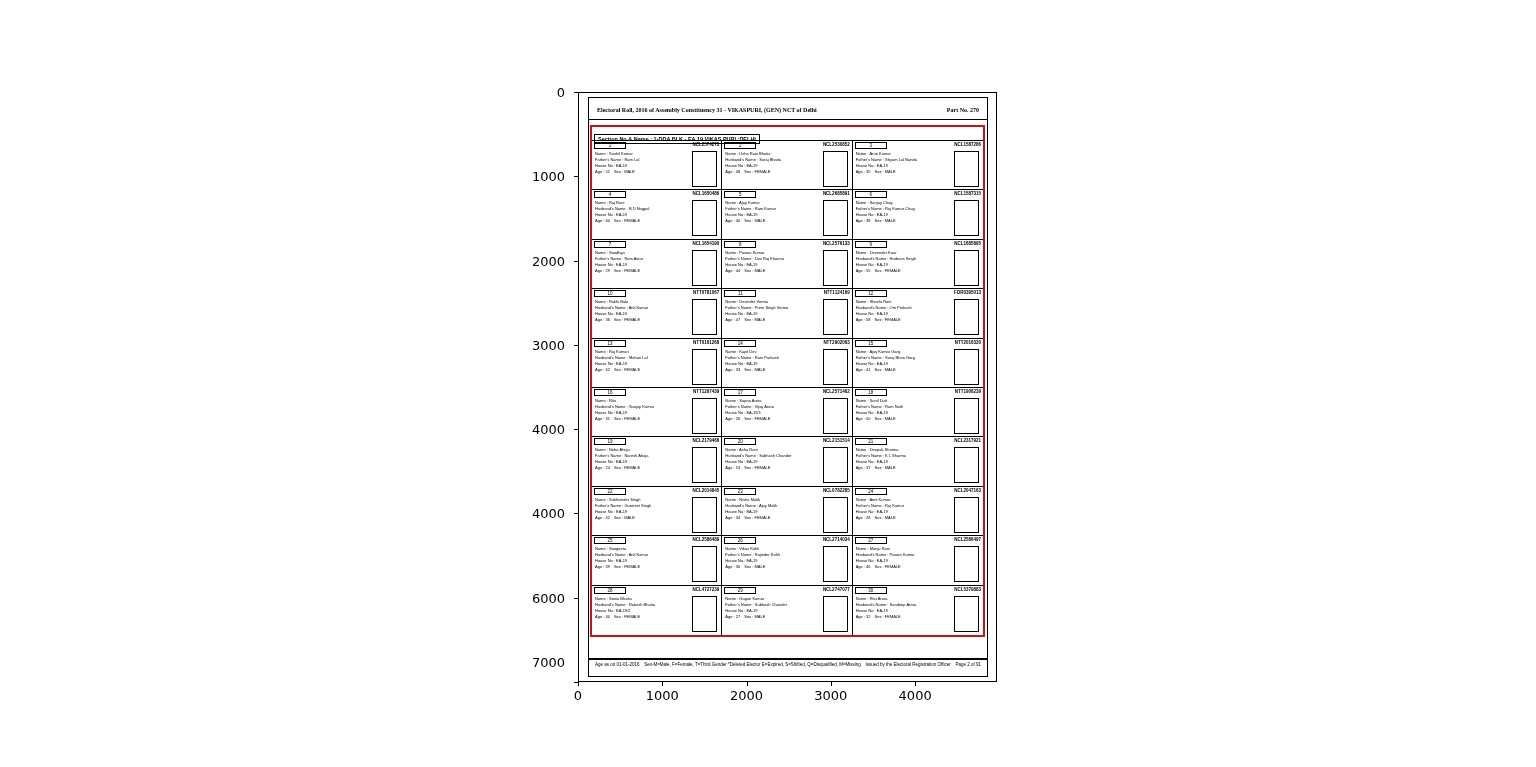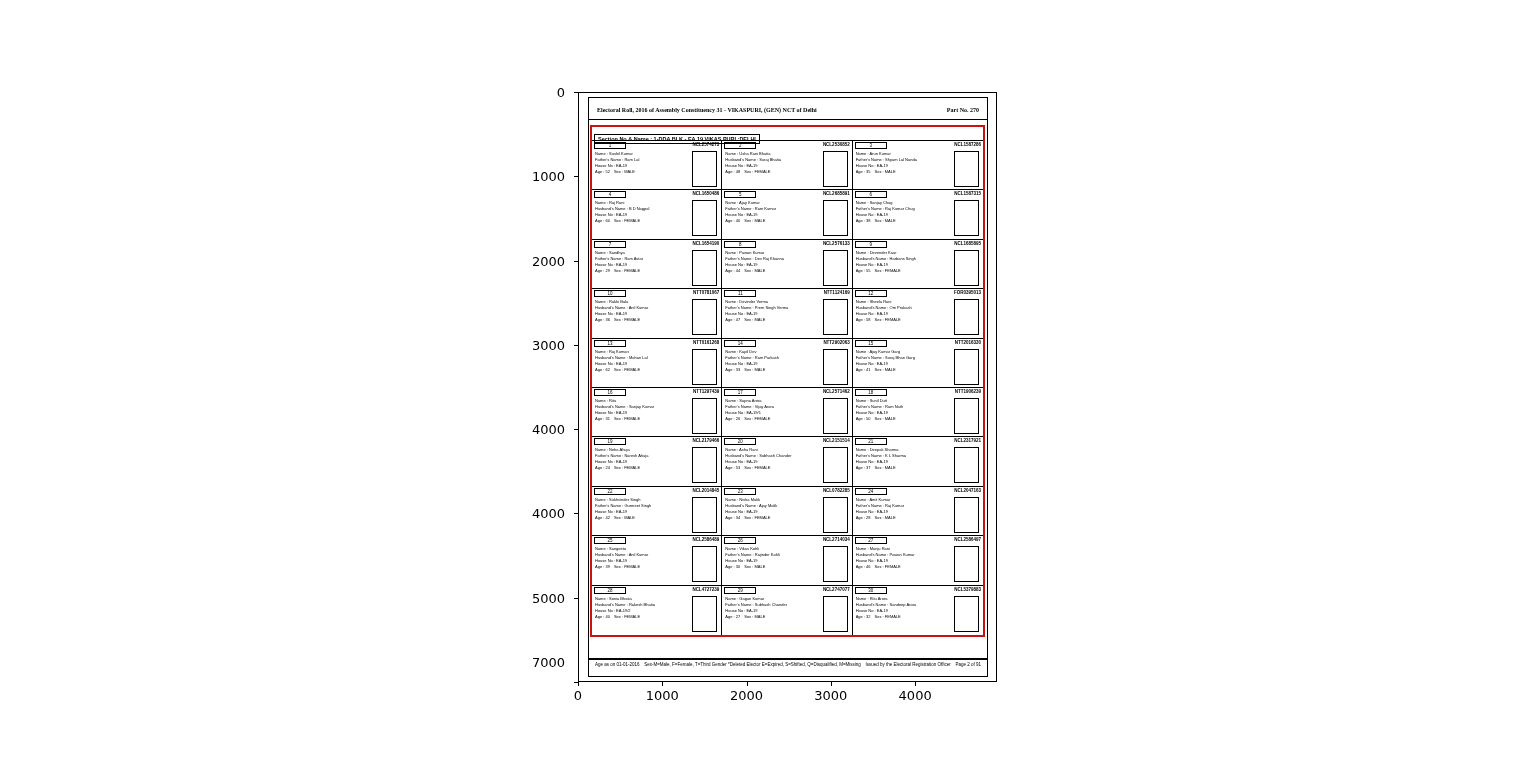--- a/index.html
+++ b/index.html
@@ -73,21 +73,21 @@
       <span class="ytick-label" style="left: 0px; top: 169.286px;">1000</span>
       <div class="ytick-mark" style="left: 574px; top: 176.286px;"></div>
       <span class="ytick-label" style="left: 0px; top: 253.571px;">2000</span>
       <div class="ytick-mark" style="left: 574px; top: 260.571px;"></div>
       <span class="ytick-label" style="left: 0px; top: 337.857px;">3000</span>
       <div class="ytick-mark" style="left: 574px; top: 344.857px;"></div>
       <span class="ytick-label" style="left: 0px; top: 422.143px;">4000</span>
       <div class="ytick-mark" style="left: 574px; top: 429.143px;"></div>
       <span class="ytick-label" style="left: 0px; top: 506.429px;">4000</span>
       <div class="ytick-mark" style="left: 574px; top: 513.429px;"></div>
-      <span class="ytick-label" style="left: 0px; top: 590.714px;">5000</span>
+      <span class="ytick-label" style="left: 0px; top: 590.714px;">6000</span>
       <div class="ytick-mark" style="left: 574px; top: 597.714px;"></div>
       <span class="ytick-label" style="left: 0px; top: 655px;">7000</span>
       <div class="ytick-mark" style="left: 574px; top: 682px;"></div>
     </div>
   <div id="xticks">
       <span class="xtick-label" style="left: 548px; top: 688px;">0</span>
       <div class="xtick-mark" style="left: 578px; top: 682px;"></div>
       <span class="xtick-label" style="left: 632.286px; top: 688px;">1000</span>
       <div class="xtick-mark" style="left: 662.286px; top: 682px;"></div>
       <span class="xtick-label" style="left: 716.571px; top: 688px;">2000</span>

